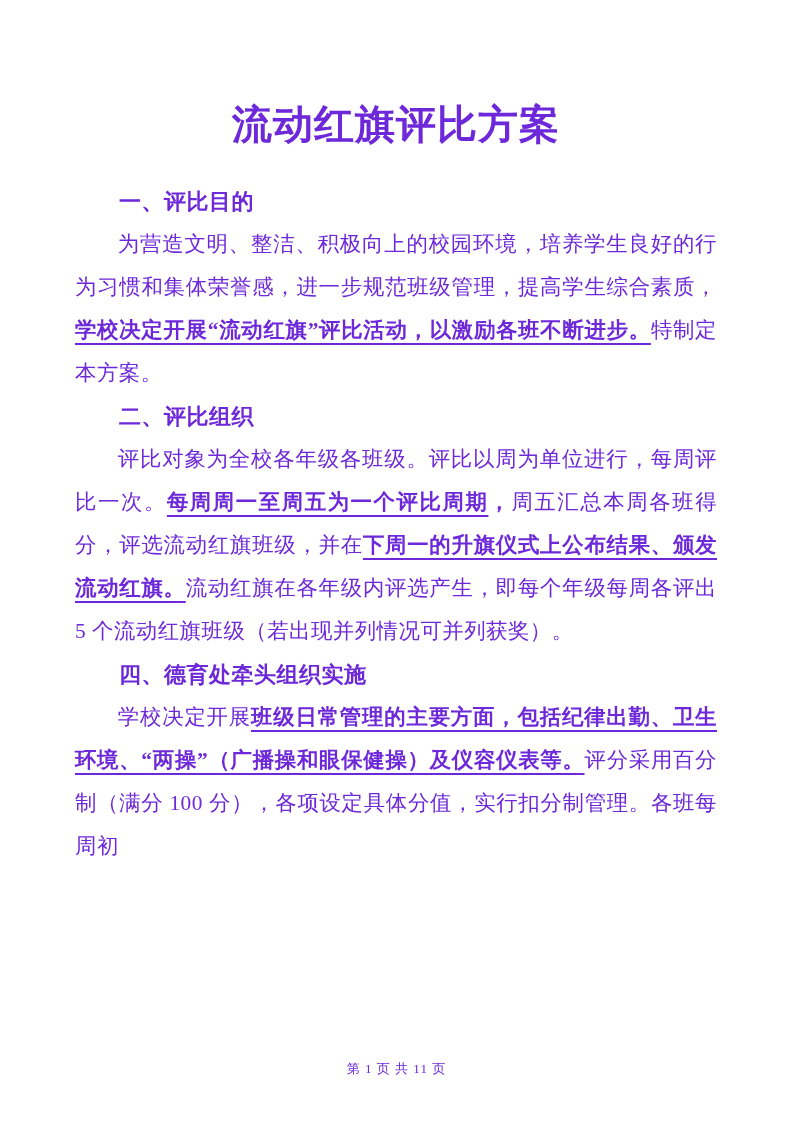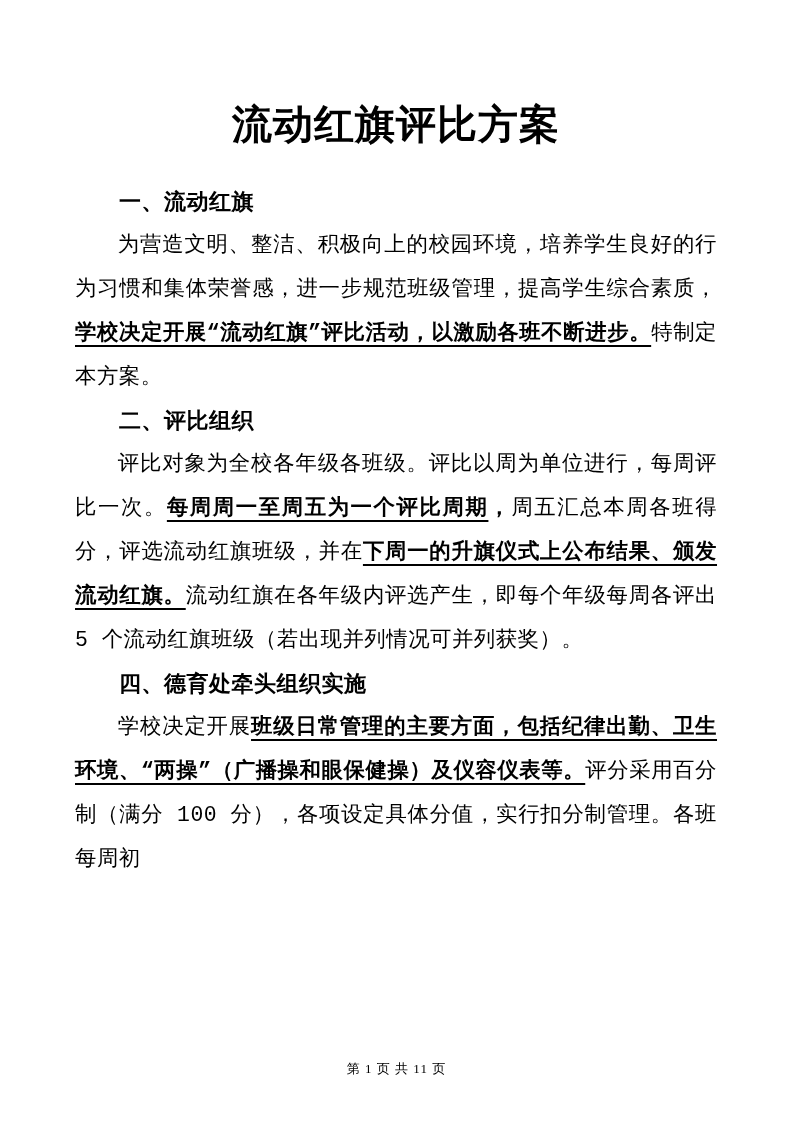--- a/index.html
+++ b/index.html
@@ -5,21 +5,21 @@
   html, body {
     margin: 0;
     padding: 0;
     background: #ffffff;
   }
   .page {
     position: relative;
     width: 793px;
     height: 1122px;
     background: #ffffff;
-    color: #000000;
+    color: #6d28d9;
     font-family: "Liberation Serif", "DejaVu Serif", serif;
     overflow: hidden;
     box-sizing: border-box;
   }
   .content {
     padding: 0 76px 0 75px;
   }
   .doc-title {
     margin: 100px 0 0 0;
     font-size: 40px;
@@ -40,21 +40,21 @@
     margin-top: 30px;
   }
   .para {
     margin: 0;
     font-size: 21.4px;
     line-height: 43px;
     text-indent: 2em;
     text-align: justify;
     letter-spacing: 0.5px;
   }
-  .seg { font-weight: normal; font-family: Liberation Mono, monospace; }
+  .seg { font-weight: normal; }
   .seg.b { font-weight: bold; }
   .seg.bu {
     font-weight: bold;
     text-decoration: underline;
     text-decoration-thickness: 1.5px;
     text-underline-offset: 6px;
   }
   .footer {
     position: absolute;
     left: 0;
@@ -68,21 +68,21 @@
 </style>
 </head>
 <body>
 
 <div class="page">
   <div class="content">
 
     <h1 class="doc-title">流动红旗评比方案</h1>
 
     <section>
-      <h2 class="heading first">一、流动红旗</h2>
+      <h2 class="heading first">一、评比目的</h2>
       <p class="para"><span class="seg">为营造文明、整洁、积极向上的校园环境，培养学生良好的行为习惯和集体荣誉感，进一步规范班级管理，提高学生综合素质，</span><span class="seg bu">学校决定开展“流动红旗”评比活动，以激励各班不断进步。</span><span class="seg">特制定本方案。</span></p>
     </section>
 
     <section>
       <h2 class="heading">二、评比组织</h2>
     </section>
 
     <section>
       <p class="para"><span class="seg">评比对象为全校各年级各班级。评比以周为单位进行，每周评比一次。</span><span class="seg bu">每周周一至周五为一个评比周期</span><span class="seg b">，</span><span class="seg">周五汇总本周各班得分，评选流动红旗班级，并在</span><span class="seg bu">下周一的升旗仪式上公布结果、颁发流动红旗。</span><span class="seg">流动红旗在各年级内评选产生，即每个年级每周各评出 5 个流动红旗班级（若出现并列情况可并列获奖）。</span></p>
     </section>

